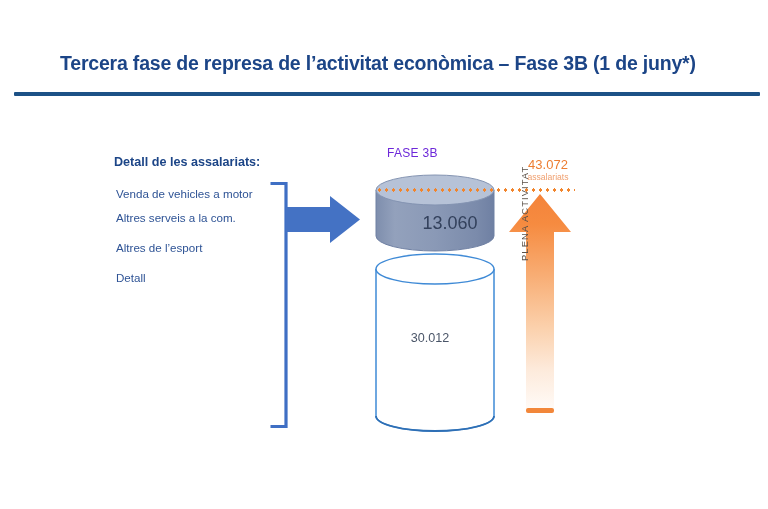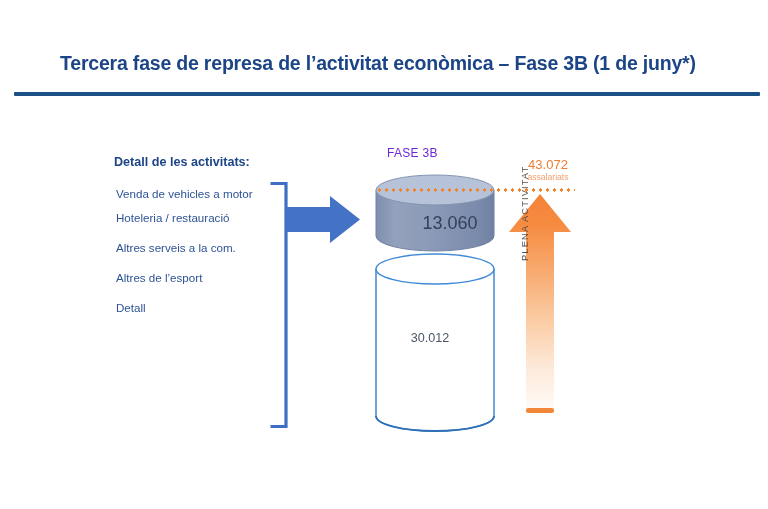--- a/index.html
+++ b/index.html
@@ -176,25 +176,24 @@
     white-space: nowrap;
   }
 </style>
 </head>
 <body>
 
 <div id="slide-title">Tercera fase de represa de l’activitat econòmica – Fase 3B (1 de juny*)</div>
 
 <div id="title-rule"></div>
 
-<div id="activities-heading">Detall de les activitats:</div>
+<div id="activities-heading">Detall de les assalariats:</div>
 
 <ul id="activities-list">
   <li>Venda de vehicles a motor</li>
-  <li>Hoteleria / restauració</li>
   <li>Altres serveis a la com.</li>
   <li>Altres de l’esport</li>
   <li>Detall</li>
 </ul>
 
 <div id="bracket-arrow-group">
   <svg width="110" height="250" viewBox="0 0 110 250" xmlns="http://www.w3.org/2000/svg">
 
     <g>
       <path d="M 2.5 3.5 L 18 3.5 L 18 246.5 L 2.5 246.5" fill="none" stroke="#3f6fc4" stroke-width="3.2" stroke-linecap="butt" stroke-linejoin="miter"></path>

